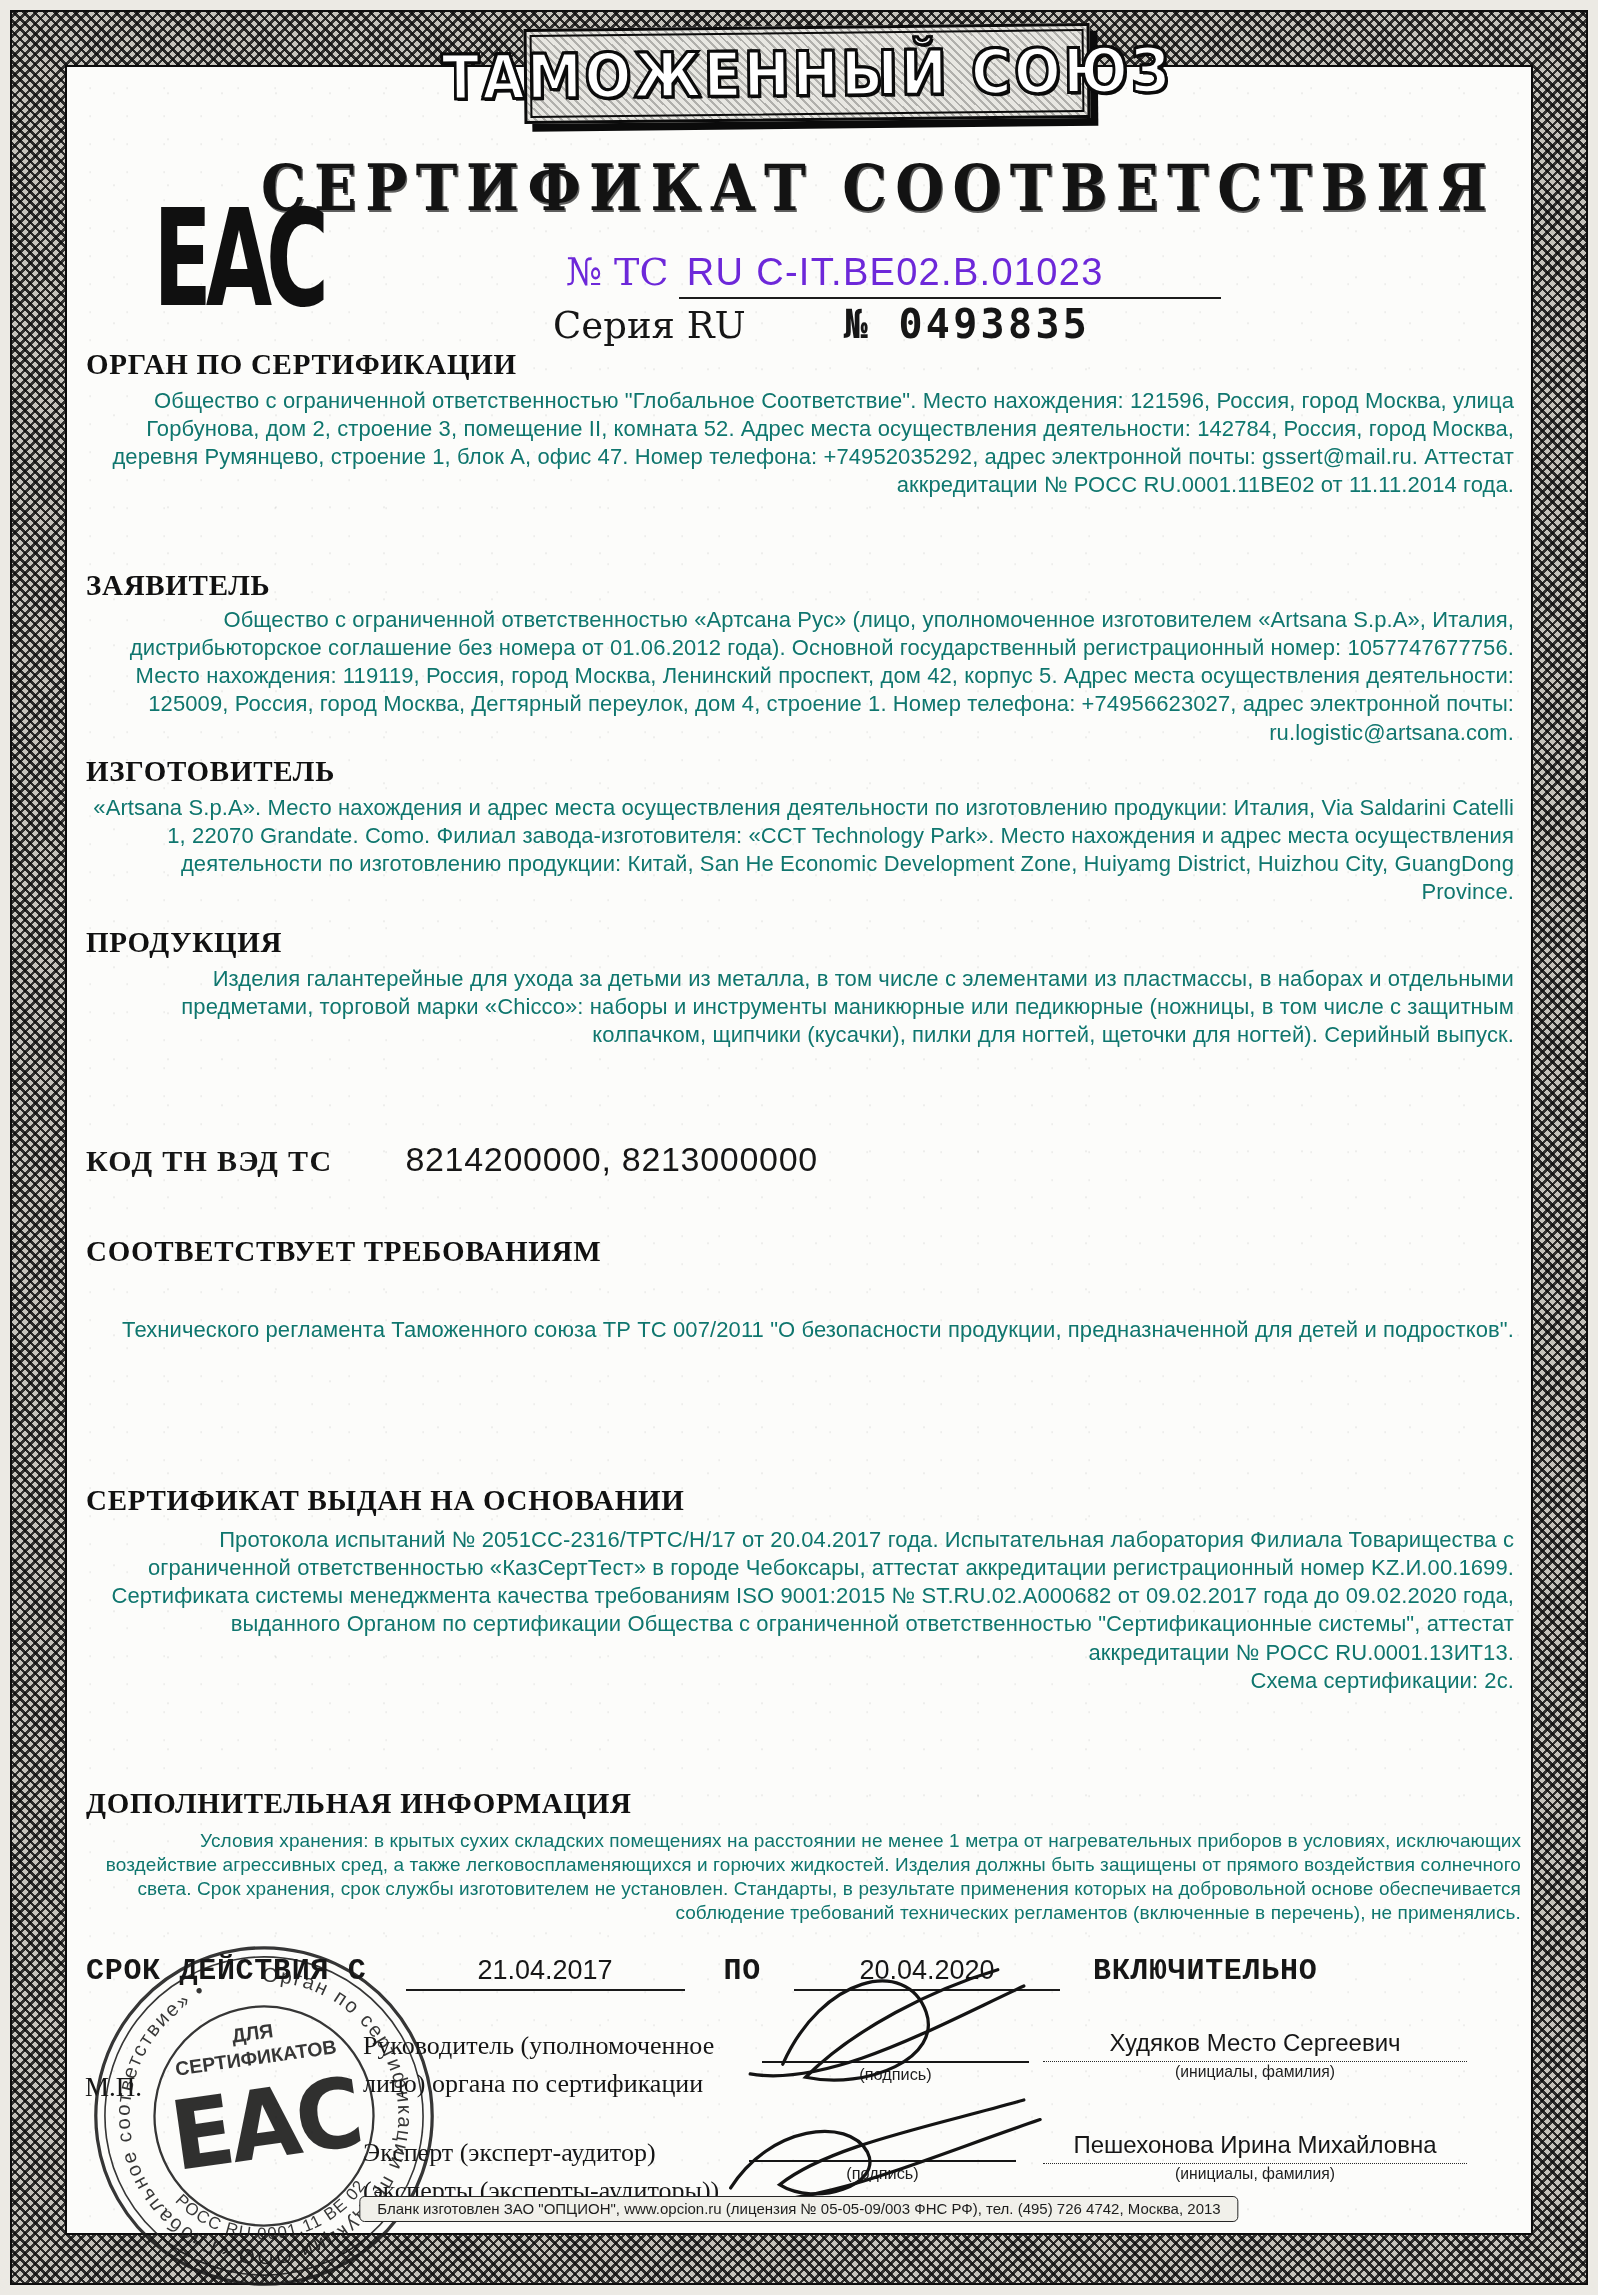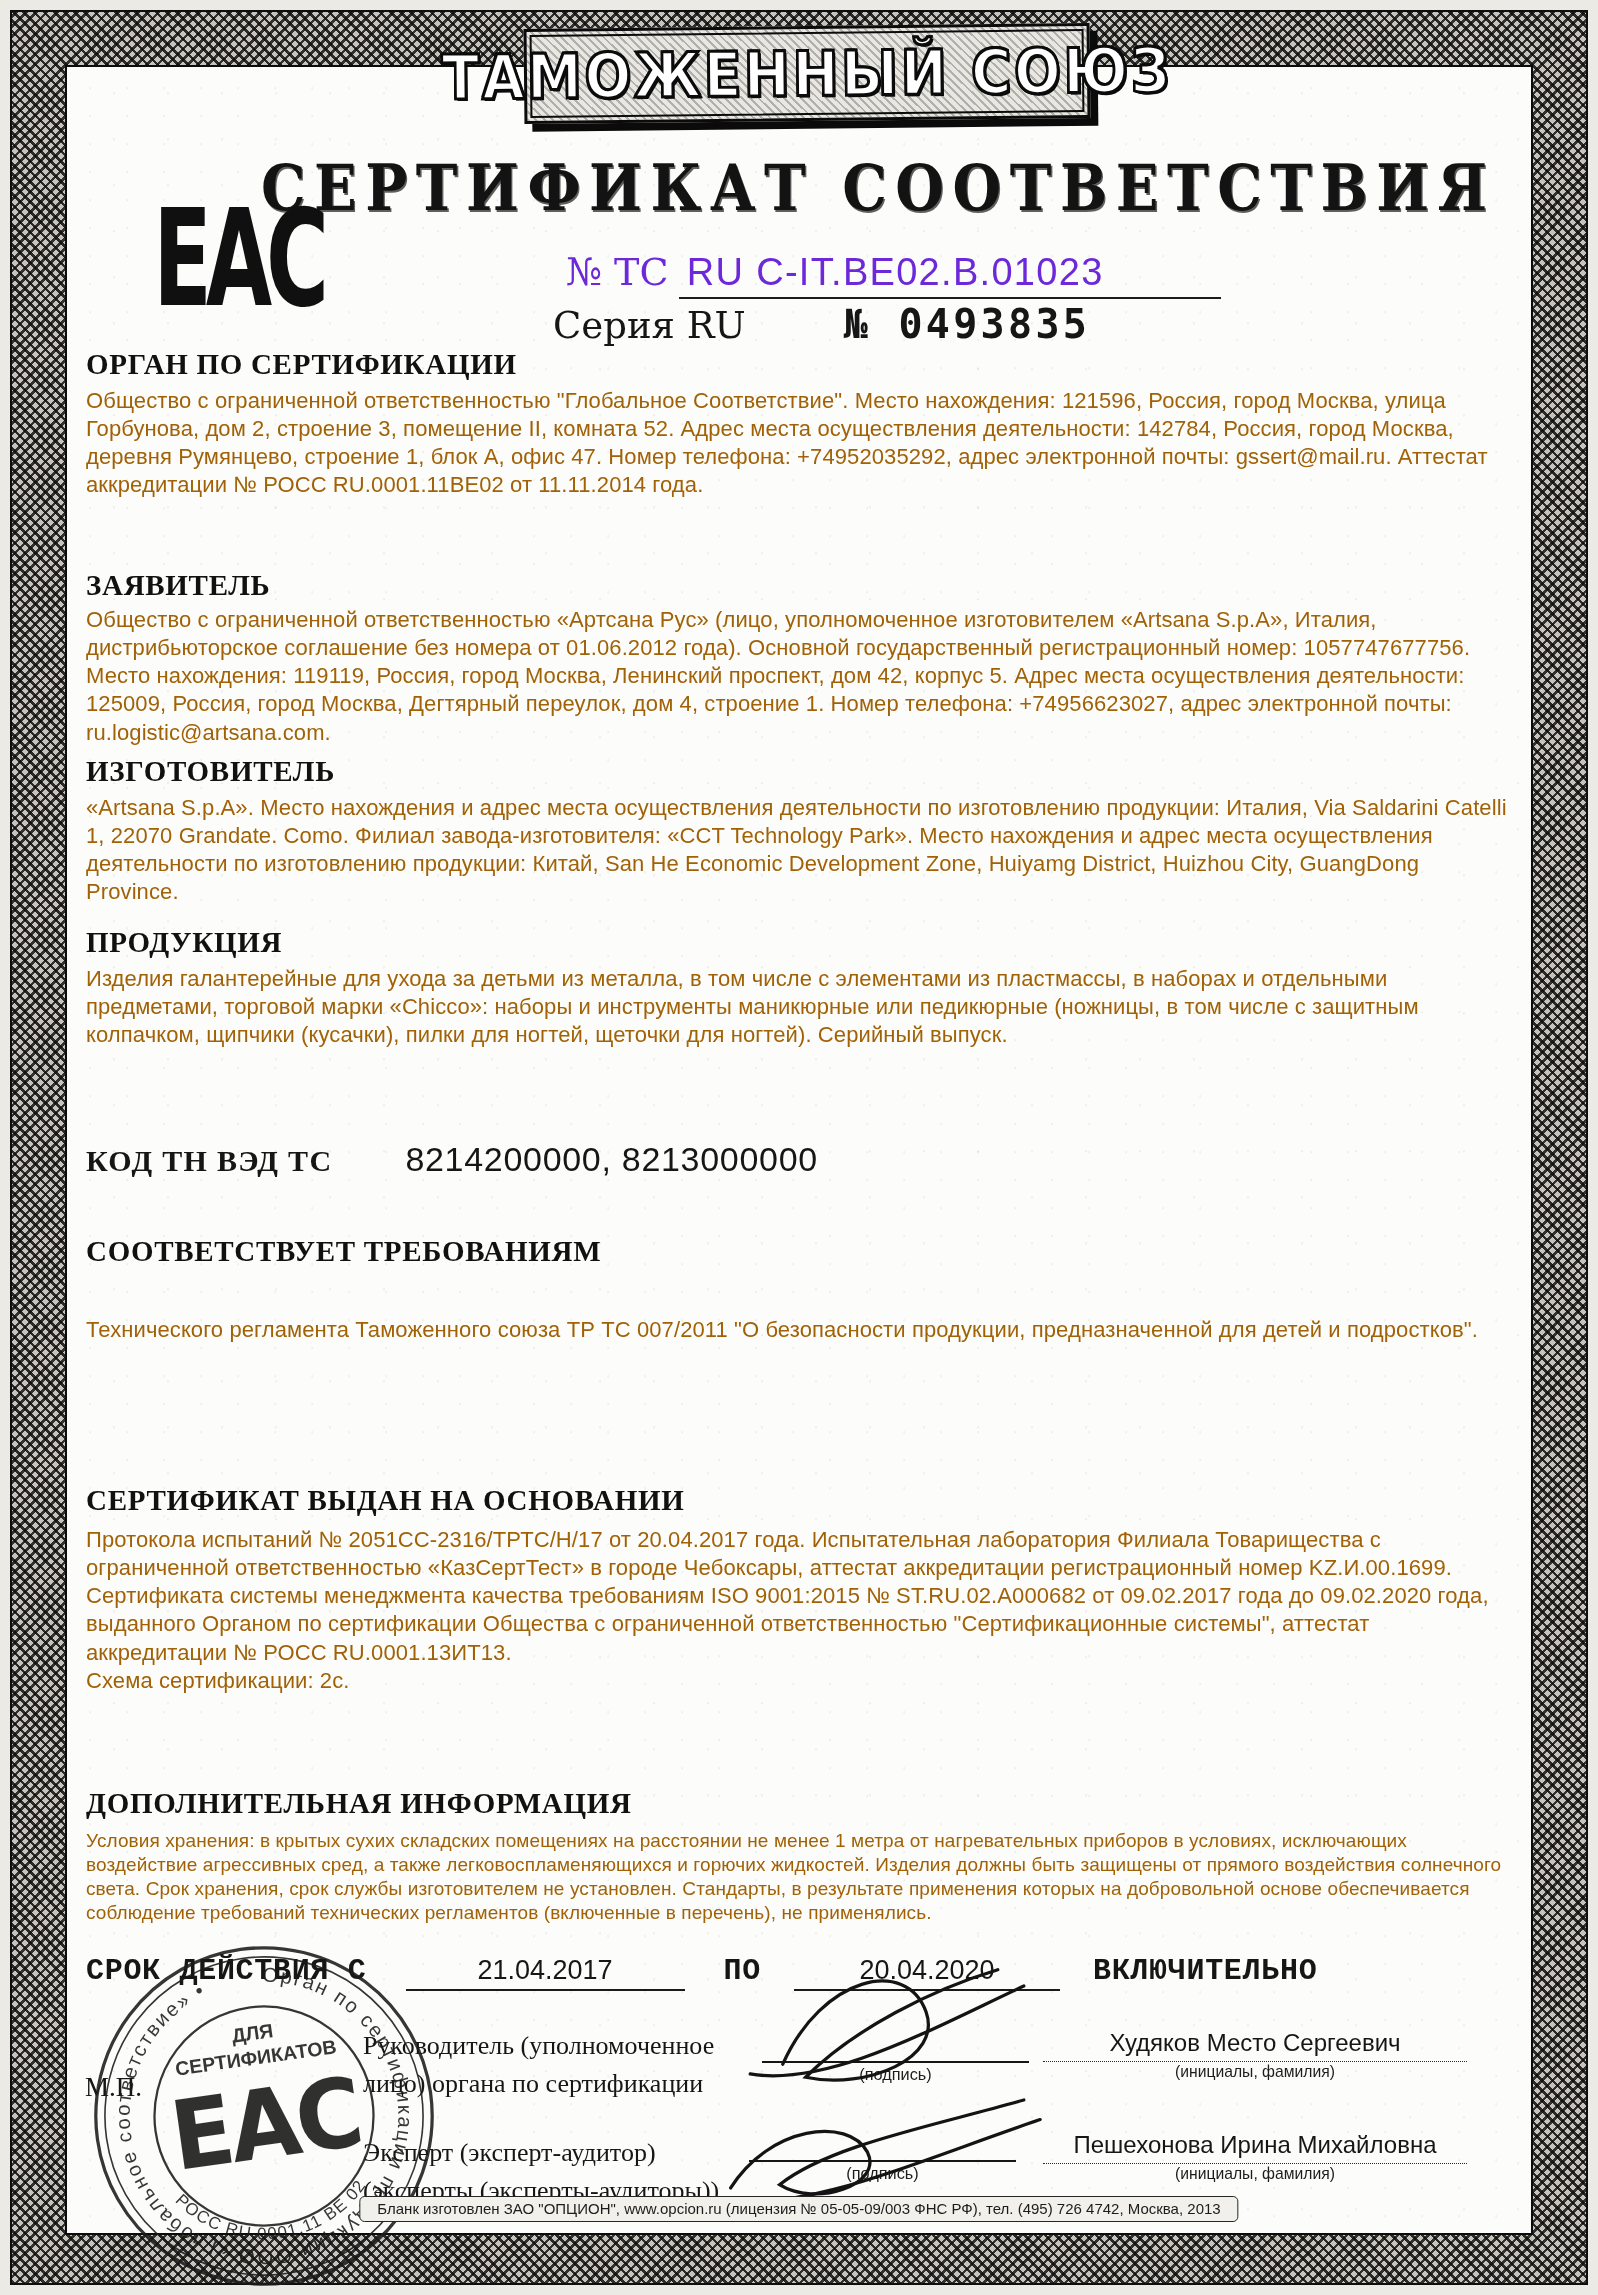--- a/index.html
+++ b/index.html
@@ -73,22 +73,22 @@
   .series-label{font-family:"DejaVu Serif",serif;font-size:37px;}
   .series-value{font-family:"DejaVu Sans Mono",monospace;font-weight:bold;font-size:40px;letter-spacing:3.3px;}
   
   .sec-title{
     position:absolute;left:86px;z-index:2;
     font-family:"Liberation Serif",serif;font-weight:bold;font-size:29px;
     letter-spacing:0.7px;color:#111;white-space:nowrap;
   }
   .sec-body{
     position:absolute;left:86px;width:1428px;z-index:2;
-    font-size:22px;line-height:1.28;color:#a16207;letter-spacing:0.1px;
-    white-space:pre-line;text-align:left;
+    font-size:22px;line-height:1.28;color:#0f766e;letter-spacing:0.1px;
+    white-space:pre-line;text-align:right;
   }
   .t-org{top:348px;} .b-org{top:387px;}
   .t-app{top:569px;} .b-app{top:606px;}
   .t-man{top:755px;} .b-man{top:794px;}
   .t-prod{top:926px;} .b-prod{top:965px;}
   .code-row{position:absolute;left:86px;top:1140px;z-index:2;display:flex;align-items:baseline;gap:73px;}
   .code-row .sec-title-inline{font-family:"Liberation Serif",serif;font-weight:bold;font-size:30px;letter-spacing:1.3px;}
   .code-row .code-value{font-size:34px;letter-spacing:0.7px;}
   .t-req{top:1235px;} .b-req{top:1316px;}
   .t-base{top:1484px;} .b-base{top:1526px;}

